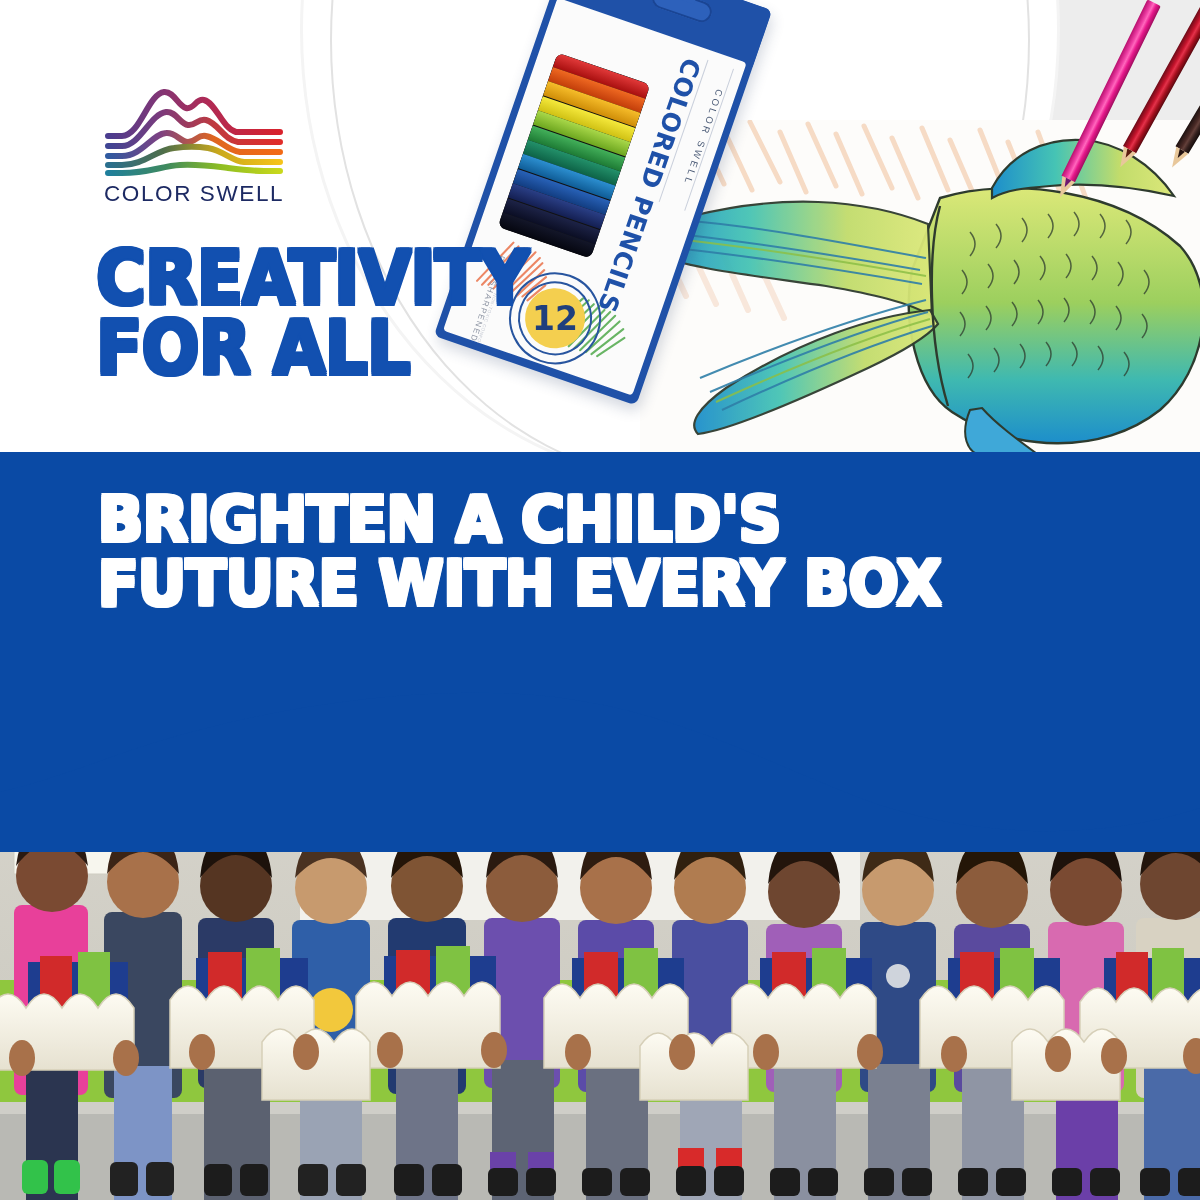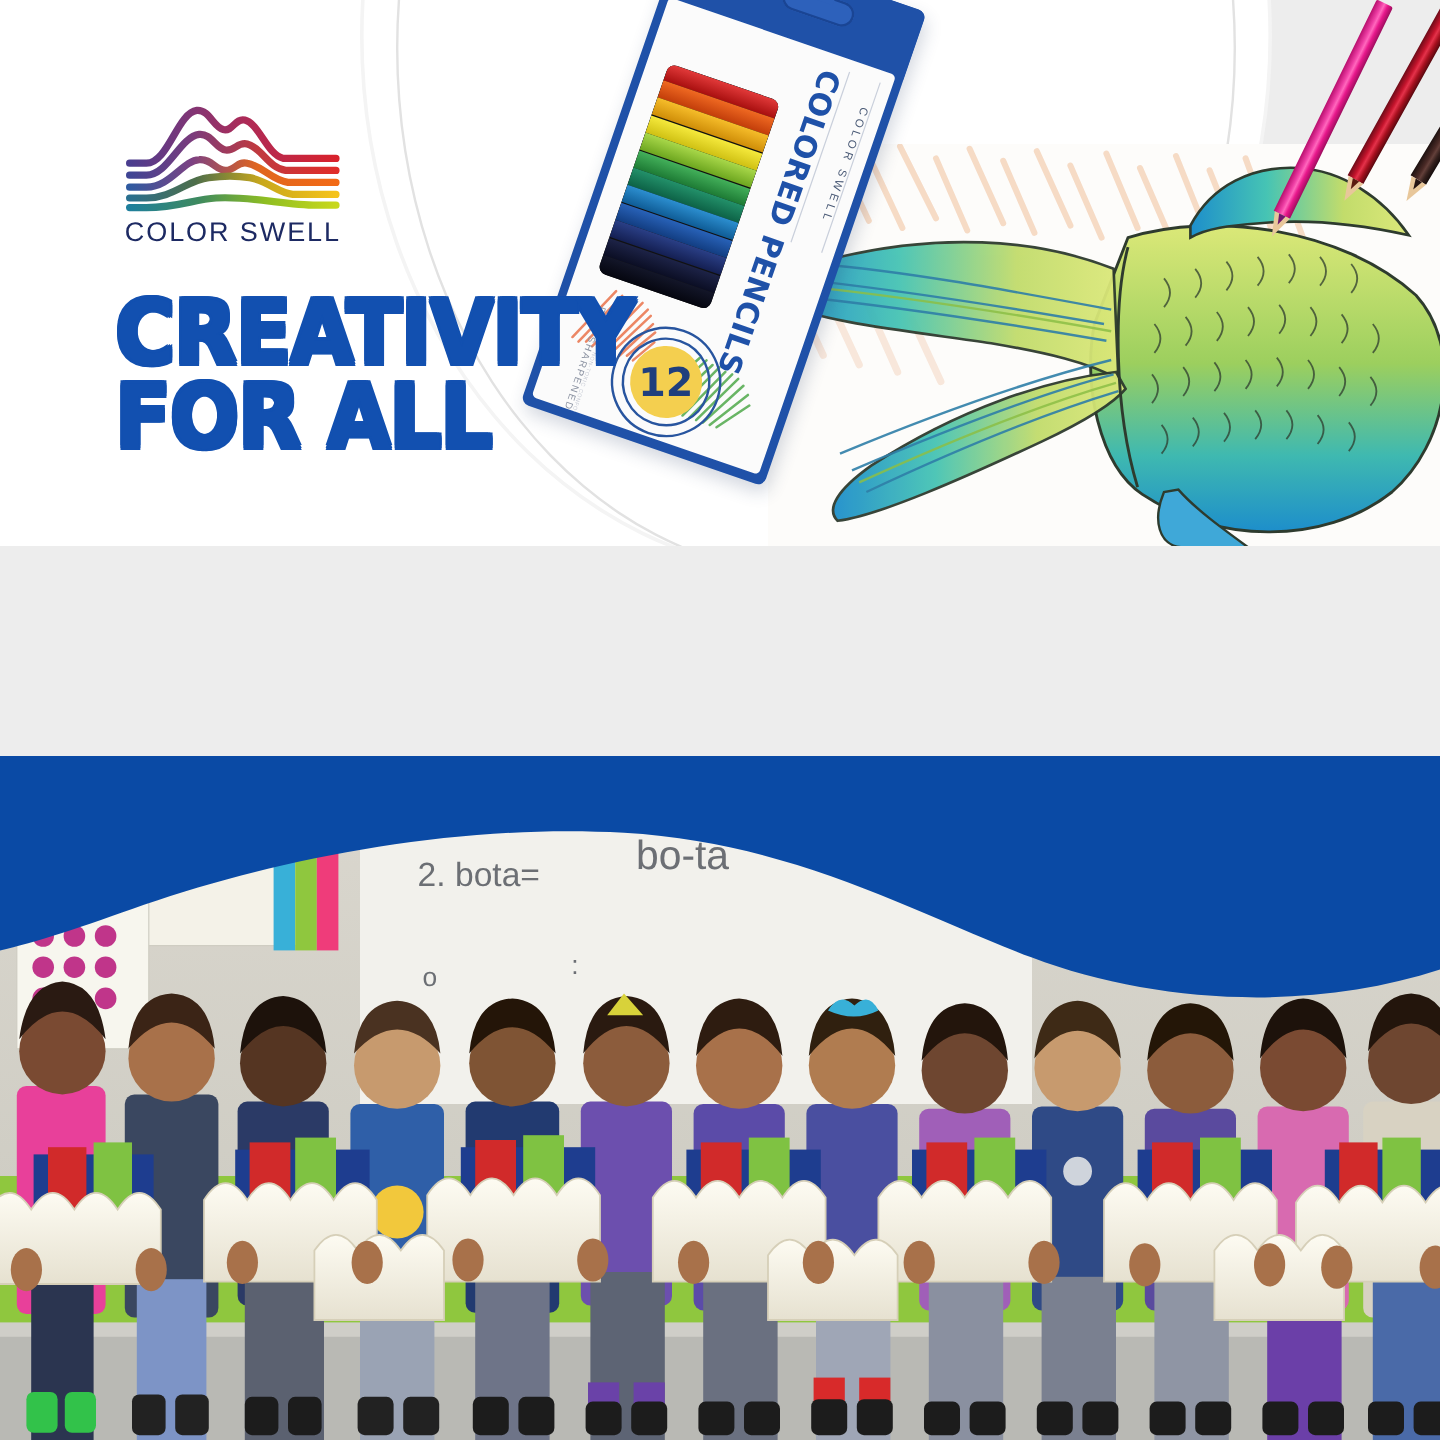--- a/index.html
+++ b/index.html
@@ -617,20 +617,31 @@
             <ellipse cx="870" cy="362" rx="13" ry="18"></ellipse>
           <ellipse cx="954" cy="364" rx="13" ry="18"></ellipse>
             <ellipse cx="1058" cy="364" rx="13" ry="18"></ellipse>
           <ellipse cx="1114" cy="366" rx="13" ry="18"></ellipse>
             <ellipse cx="1196" cy="366" rx="13" ry="18"></ellipse>
         </g>
       </g>
     </svg>
   </div>
 
+  <div class="blue-band">
+    <div class="band-h">
+      <div>BRIGHTEN A CHILD'S</div>
+      <div>FUTURE WITH EVERY BOX</div>
+    </div>
+    <div class="band-sub">
+      <div>YOUR PURCHASE HELPS</div>
+      <div>DONATE ART SUPPLIES TO</div>
+      <div>KIDS IN NEED</div>
+    </div>
+  </div>
 
   <svg class="wave-mask" viewBox="0 0 1200 230" preserveAspectRatio="none">
     <path d="M0 0 L1200 0 L1200 178
              C1090 214 960 206 860 168
              C760 130 660 72 520 64
              C380 56 230 86 120 124
              C70 142 28 156 0 162 Z" fill="#0a4aa5"></path>
   </svg>
 
 </div>

